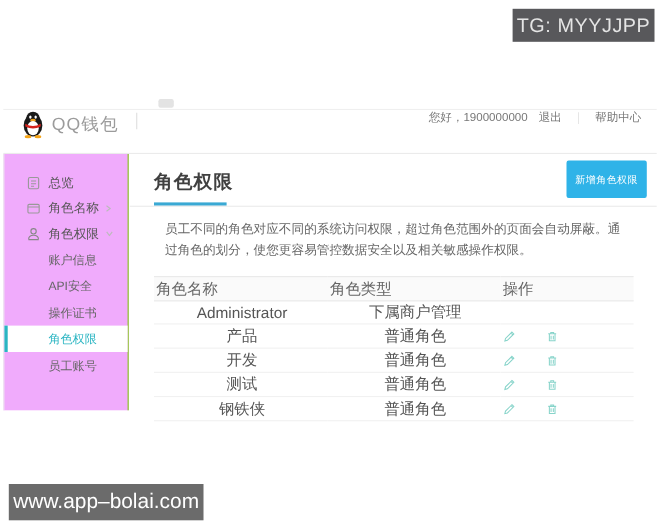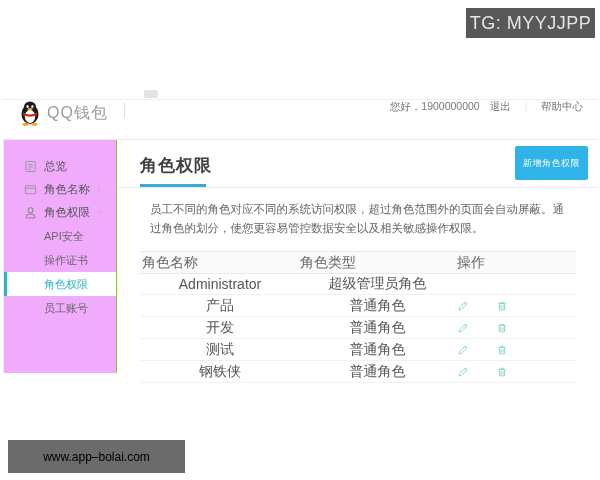--- a/index.html
+++ b/index.html
@@ -5,21 +5,21 @@
   * { margin:0; padding:0; box-sizing:border-box; }
   html,body { width:600px; height:480px; background:#fff; overflow:hidden;
     font-family:"Liberation Sans","DejaVu Sans",sans-serif; }
   .stage { position:relative; width:600px; height:480px; background:#fff; }
 
   
   .tg-badge { position:absolute; left:466px; top:8px; width:129px; height:30px;
     background:#58585b; color:#e5e5e5; font-size:18px; display:flex; align-items:center;
     justify-content:center; letter-spacing:.5px; }
   .watermark { position:absolute; left:8px; top:440px; width:177px; height:33px;
-    background:#6b6b6b; color:#000000; font-size:12px; display:flex; align-items:center;
+    background:#6b6b6b; color:#ffffff; font-size:19px; display:flex; align-items:center;
     justify-content:center; }
 
   
   .app-header { position:absolute; left:3px; top:99px; width:594px; height:41px;
     background:#fff; border-top:1px solid #efefef; border-bottom:1px solid #ebebeb;
     display:flex; align-items:flex-start; padding:0 14px 0 16px; }
   .logo-wrap { display:flex; align-items:center; gap:6px; }
   .qq-logo { width:22px; height:26px; }
   .logo-text { font-size:16px; color:#9b9b9b; letter-spacing:1px; }
   .logo-divider { color:#ddd; font-size:15px; margin:0 9px; }
@@ -133,20 +133,23 @@
       </span>
       <span>角色权限</span>
       <span class="chev">
         <svg viewBox="0 0 8 6" width="7" height="5">
             <path d="M1 1 L4 5 L7 1" fill="none" stroke="#bbb" stroke-width="1.2"></path>
           </svg>
       </span>
     </div>
 
     <div class="sub-item">
+      <span>账户信息</span>
+    </div>
+    <div class="sub-item">
       <span>API安全</span>
     </div>
     <div class="sub-item">
       <span>操作证书</span>
     </div>
     <div class="sub-item active">
       <span>角色权限</span>
     </div>
     <div class="sub-item">
       <span>员工账号</span>
@@ -165,21 +168,21 @@
       <thead>
         <tr>
           <th class="col-name">角色名称</th>
           <th class="col-type">角色类型</th>
           <th class="col-ops">操作</th>
         </tr>
       </thead>
       <tbody>
         <tr>
           <td>Administrator</td>
-          <td>超级管理员角色</td>
+          <td>下属商户管理</td>
           <td></td>
         </tr>
         <tr>
           <td>产品</td>
           <td>普通角色</td>
           <td>
               <div class="ops-cell">
             <span class="op-icon">
               <svg viewBox="0 0 14 14" width="12" height="12">
                     <path d="M9.8 2.2 l2 2 L5 11 l-2.7.7 L3 9 Z M8.8 3.2 l2 2" fill="none" stroke="#87d4ca" stroke-width="1.1"></path>

